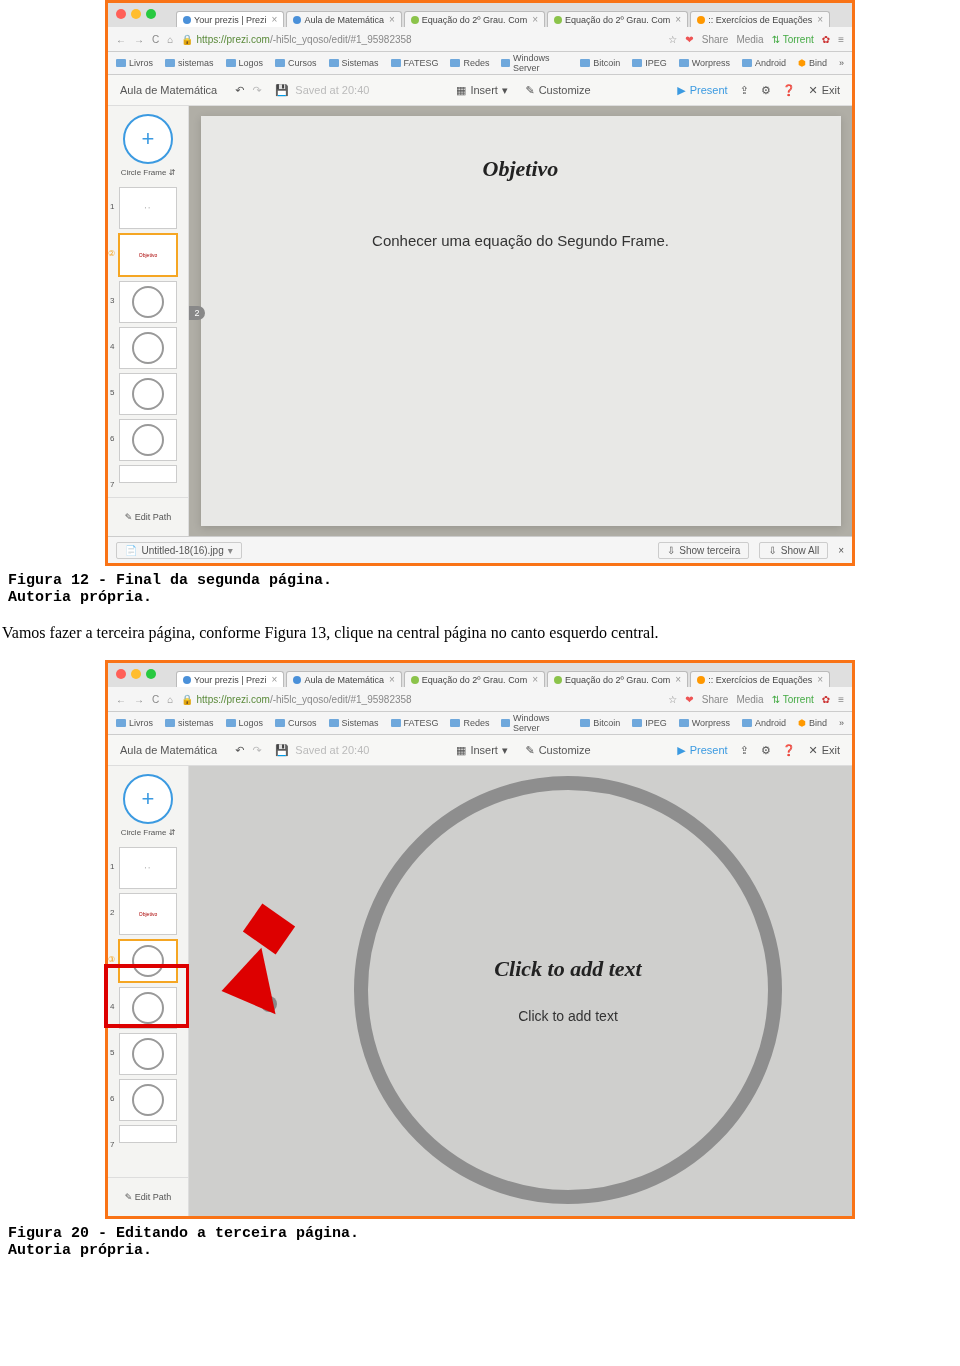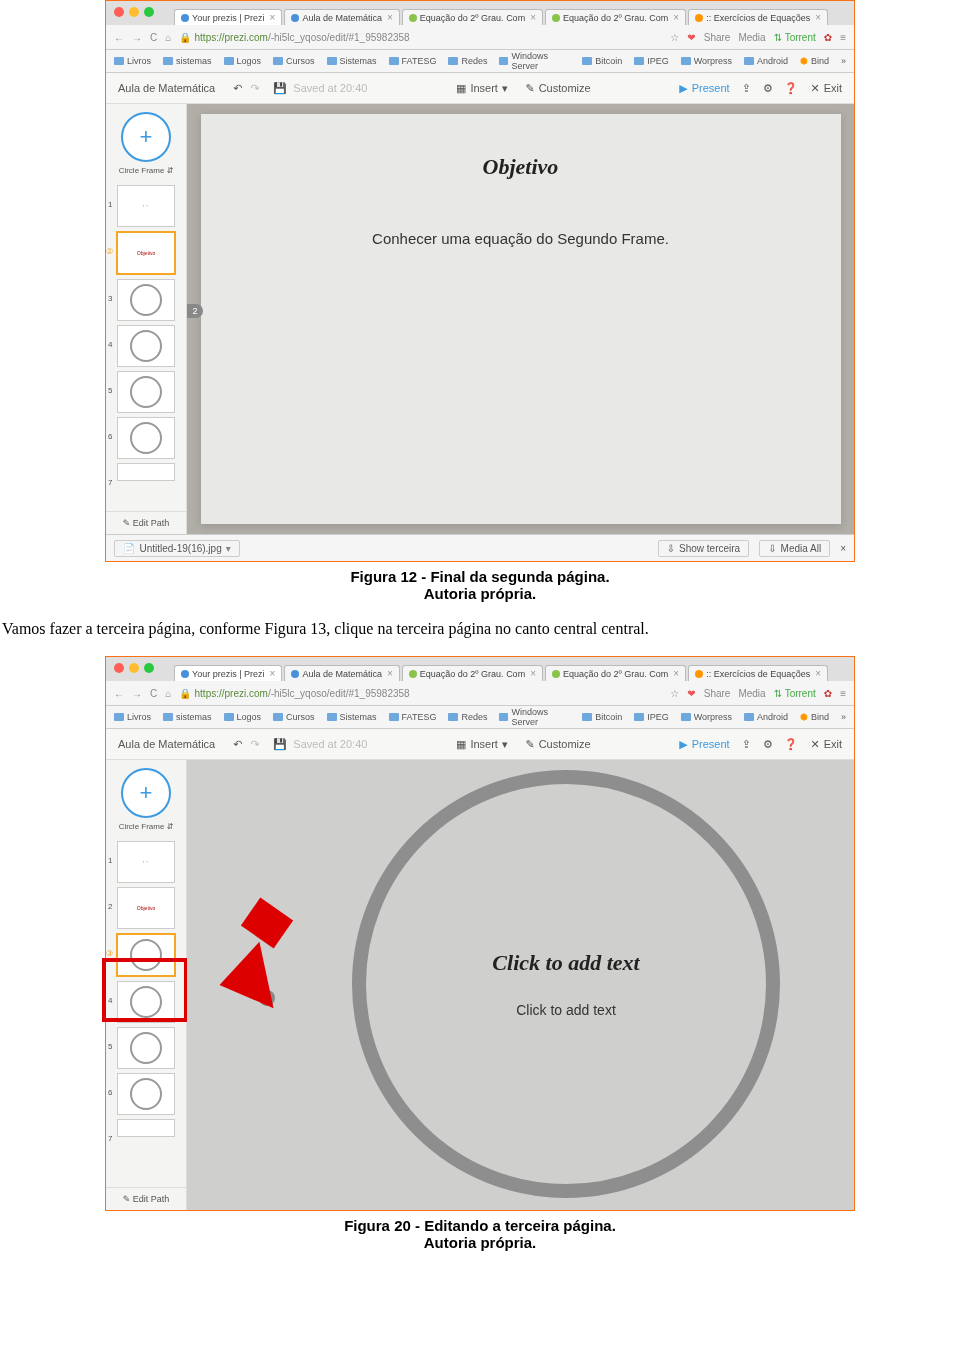--- a/index.html
+++ b/index.html
@@ -1,18 +1,18 @@
 <!DOCTYPE html>
 <html><head>
 <meta charset="utf-8">
 <style>
   body{margin:0;background:#fff;font-family:Arial,Helvetica,sans-serif;width:960px;}
   .page{padding:0;}
   .screenshot{margin:0 auto;position:relative;background:#fff;padding:0;}
-  .sshot-inner{border:1px solid #f97316;background:#1d4ed8;position:relative;}
+  .sshot-inner{border:3px solid #f97316;background:#1d4ed8;position:relative;}
   .mac-dots{position:absolute;left:8px;top:6px;display:flex;gap:5px;}
   .mac-dots span{width:10px;height:10px;border-radius:50%;}
   .dot-r{background:#ff5f57;} .dot-y{background:#ffbd2e;} .dot-g{background:#28c940;}
   .tabbar{height:24px;background:#dfdfdf;display:flex;align-items:flex-end;padding-left:68px;font-size:9px;color:#444;overflow:hidden;}
   .tab{background:#f5f5f5;border:1px solid #bbb;border-bottom:none;border-radius:3px 3px 0 0;padding:2px 6px;margin-right:2px;white-space:nowrap;max-width:130px;overflow:hidden;text-overflow:ellipsis;display:flex;align-items:center;gap:3px;}
   .tab.active{background:#fff;}
   .tabicon{width:8px;height:8px;border-radius:50%;background:#4a90d9;display:inline-block;}
   .tabicon.g{background:#8bc34a;}
   .tabicon.o{background:#ff9800;}
   .tabx{color:#999;font-size:10px;margin-left:2px;}
@@ -33,30 +33,30 @@
   .canvas-row{display:flex;height:430px;background:#e8e8e6;}
   .leftcol{width:80px;background:#f4f4f2;border-right:1px solid #ddd;display:flex;flex-direction:column;align-items:center;padding-top:8px;}
   .addframe{width:46px;height:46px;border:2px solid #3b9ae1;border-radius:50%;display:flex;align-items:center;justify-content:center;color:#3b9ae1;font-size:22px;background:#fff;}
   .cf-label{font-size:8px;color:#555;margin-top:4px;}
   .thumbs{margin-top:10px;display:flex;flex-direction:column;gap:4px;align-items:center;width:100%;position:relative;}
   .thumb{width:56px;height:40px;background:#fff;border:1px solid #ccc;position:relative;display:flex;align-items:center;justify-content:center;}
   .thumb.sel{border:2px solid #f5a623;}
   .thumb-num{position:absolute;left:-10px;top:14px;font-size:8px;color:#555;}
   .thumb .tcircle{width:28px;height:28px;border:2px solid #999;border-radius:50%;}
   .thumb .ttext{font-size:5px;color:#555;}
-  .editpath{font-size:9px;color:#555;margin-top:auto;padding:6px 0;border-top:1px solid #ddd;width:100%;text-align:center;}
+  .editpath{font-size:9px;color:#555;margin-top:auto;padding:14px 0;border-top:1px solid #ddd;width:100%;text-align:center;}
   .canvas{flex:1;display:flex;align-items:center;justify-content:center;position:relative;background:#b0aea6;}
   .slide{background:#e8e8e6;width:640px;height:370px;box-shadow:0 2px 8px rgba(0,0,0,0.15);display:flex;flex-direction:column;align-items:center;justify-content:flex-start;padding-top:40px;}
   .slide .title{font-family:Georgia,serif;font-style:italic;font-weight:bold;font-size:22px;color:#222;}
   .slide .body{font-size:15px;color:#333;margin-top:50px;}
   .pin{position:absolute;left:0;top:200px;width:16px;height:14px;background:#888;color:#fff;font-size:9px;border-radius:0 7px 7px 0;display:flex;align-items:center;justify-content:center;}
   .dlbar{height:26px;background:#f5f5f5;border-top:1px solid #ccc;display:flex;align-items:center;padding:0 8px;font-size:10px;color:#555;}
   .dlfile{border:1px solid #ccc;border-radius:2px;padding:2px 8px;display:flex;align-items:center;gap:4px;}
   .dl-right{margin-left:auto;display:flex;gap:10px;align-items:center;}
-  .caption{text-align:center;font-family:Liberation Sans, sans-serif;font-size:15px;margin:6px 0;}
+  .caption{font-family:Liberation Mono, monospace;font-size:15px;margin:6px 8px;}
   .caption b{font-weight:bold;}
   .bodytext{font-family:'Times New Roman',serif;font-size:16px;line-height:1.4;margin:16px 0;}
   
   .canvas2{flex:1;position:relative;background:#cfcfcd;overflow:hidden;}
   .bigcircle{position:absolute;left:165px;top:10px;width:400px;height:400px;border:14px solid #8e8e8e;border-radius:50%;background:#cfcfcd;display:flex;flex-direction:column;align-items:center;justify-content:center;gap:26px;}
   .bigcircle .ct1{font-family:Georgia,serif;font-style:italic;font-weight:bold;font-size:22px;color:#222;}
   .bigcircle .ct2{font-size:14px;color:#333;}
   .arrow-body{position:absolute;left:60px;top:146px;width:40px;height:34px;background:#d00;transform:rotate(35deg);}
   .arrow-head{position:absolute;left:32px;top:186px;width:0;height:0;border-top:34px solid transparent;border-bottom:34px solid transparent;border-right:48px solid #d00;transform:rotate(-12deg);}
   .redbox{position:absolute;left:-4px;top:198px;width:78px;height:56px;border:4px solid #d00;}
@@ -234,33 +234,33 @@
     </div>
     <div class="canvas">
       <div class="pin">2</div>
       <div class="slide">
         <div class="title">Objetivo</div>
         <div class="body">Conhecer uma equação do Segundo Frame.</div>
       </div>
     </div>
   </div>
   <div class="dlbar">
-    <span class="dlfile">📄 <span>Untitled-19(16).jpg</span> <span style="color:#888;">▾</span></span>
+    <span class="dlfile">📄 <span>Untitled-18(16).jpg</span> <span style="color:#888;">▾</span></span>
     <div class="dl-right">
       <span class="dlfile">⇩ <span>Show terceira</span></span>
-      <span class="dlfile">⇩ <span>Media All</span></span>
+      <span class="dlfile">⇩ <span>Show All</span></span>
       <span>×</span>
     </div>
   </div>
  </div>
 </div>
 
 <div class="caption"><b>Figura 12 - Final da segunda página.</b><br><b>Autoria própria.</b></div>
 
-<div class="bodytext" style="text-align:justify;padding:0 2px;">Vamos fazer a terceira página, conforme Figura 13, clique na terceira página no canto central central.</div>
+<div class="bodytext" style="text-align:justify;padding:0 2px;">Vamos fazer a terceira página, conforme Figura 13, clique na central página no canto esquerdo central.</div>
 
 <div class="screenshot" style="width:750px;margin:0 auto;">
  <div class="sshot-inner">
   <div class="mac-dots">
           <span class="dot-r"></span>
           <span class="dot-y"></span>
           <span class="dot-g"></span>
         </div>
   <div class="tabbar">
     <div class="tab active">

